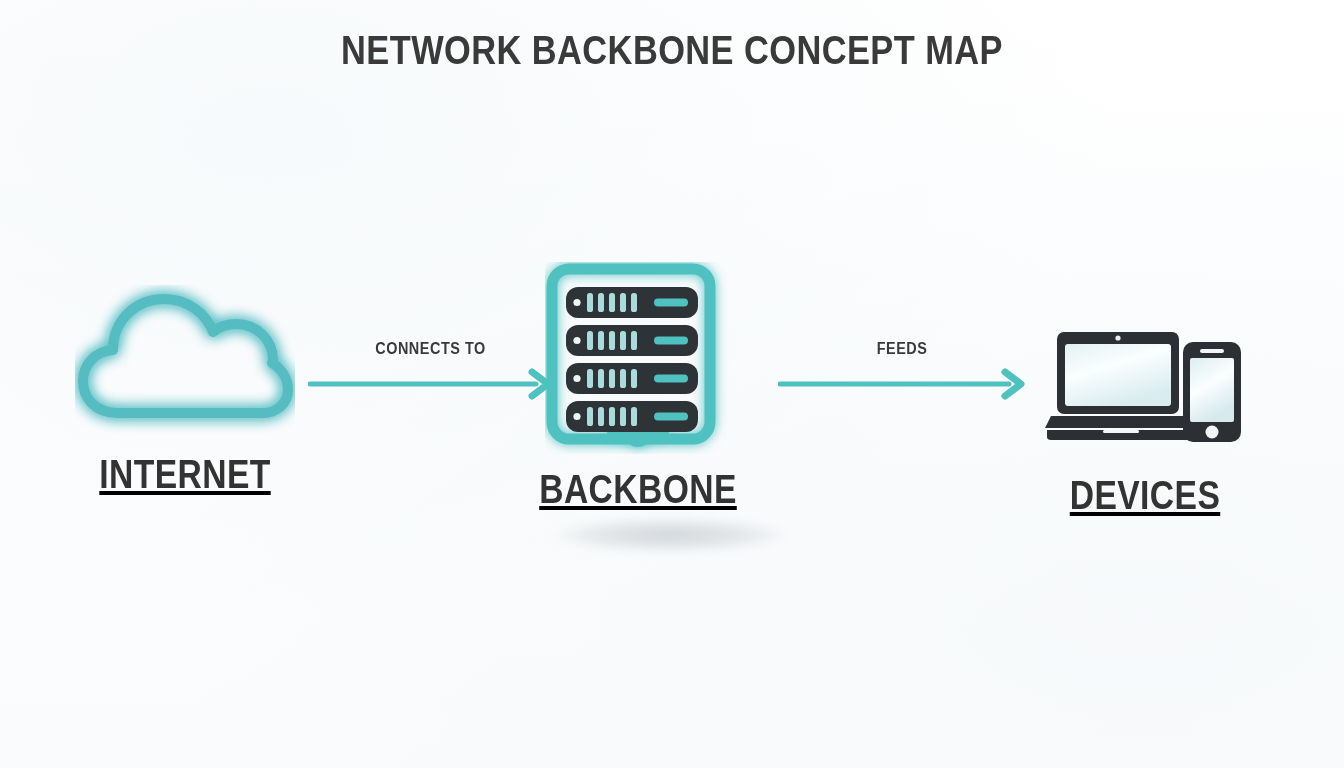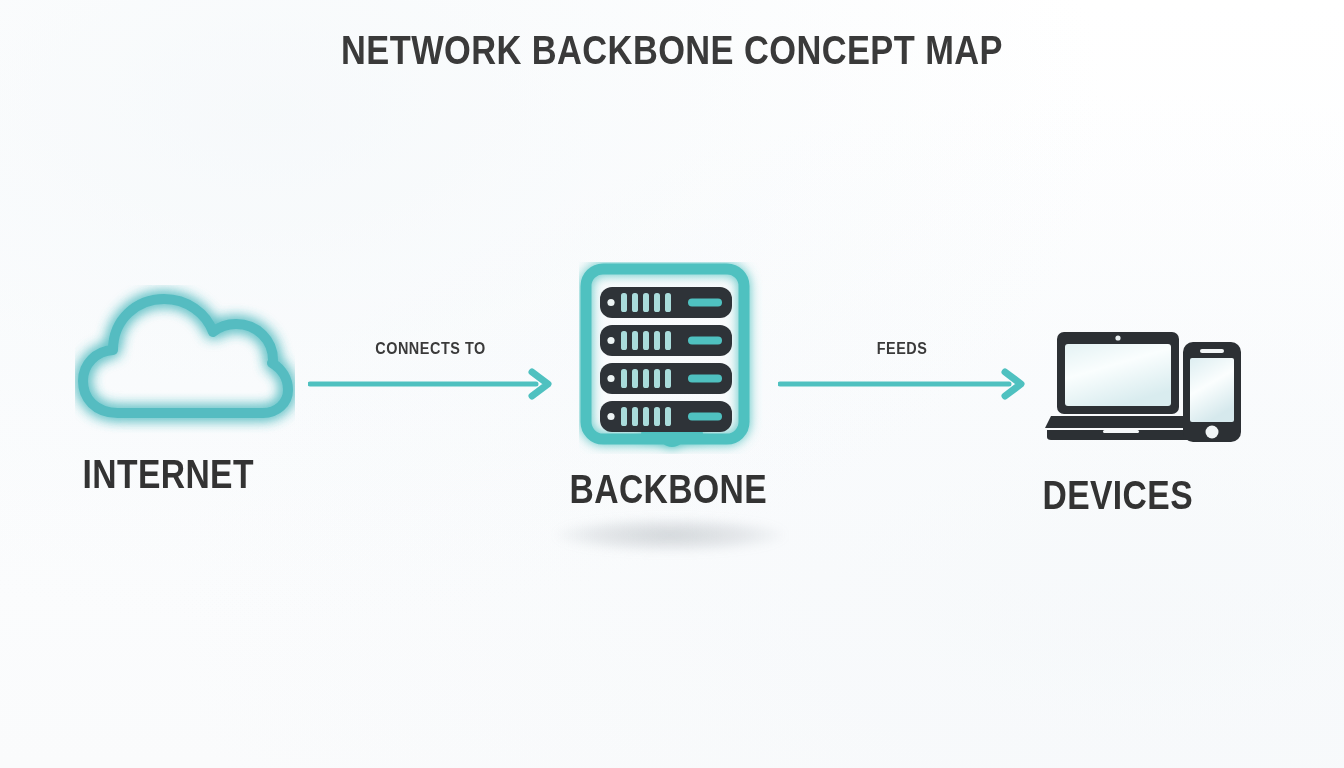--- a/index.html
+++ b/index.html
@@ -37,21 +37,22 @@
     letter-spacing: 0.5px;
     color: #3a3a3a;
     transform: scaleX(0.86);
     transform-origin: center top;
     white-space: nowrap;
   }
 
   
   .node {
     position: absolute;
-    text-align: left;
+    text-align: center;
+    text-decoration: underline;
   }
   .node-label {
     font-size: 41px;
     font-weight: bold;
     color: #333333;
     letter-spacing: 0.5px;
     transform: scaleX(0.82);
     white-space: nowrap;
   }
 
@@ -64,21 +65,21 @@
   #node-internet .icon-wrap {
     height: 150px;
     display: flex;
     align-items: center;
     justify-content: center;
   }
   #node-internet .node-label { margin-top: 16px; }
 
   
   #node-backbone {
-    left: 547px;
+    left: 513px;
     top: 262px;
     width: 250px;
   }
   #node-backbone .icon-wrap {
     height: 192px;
     display: flex;
     align-items: center;
     justify-content: center;
     position: relative;
   }

